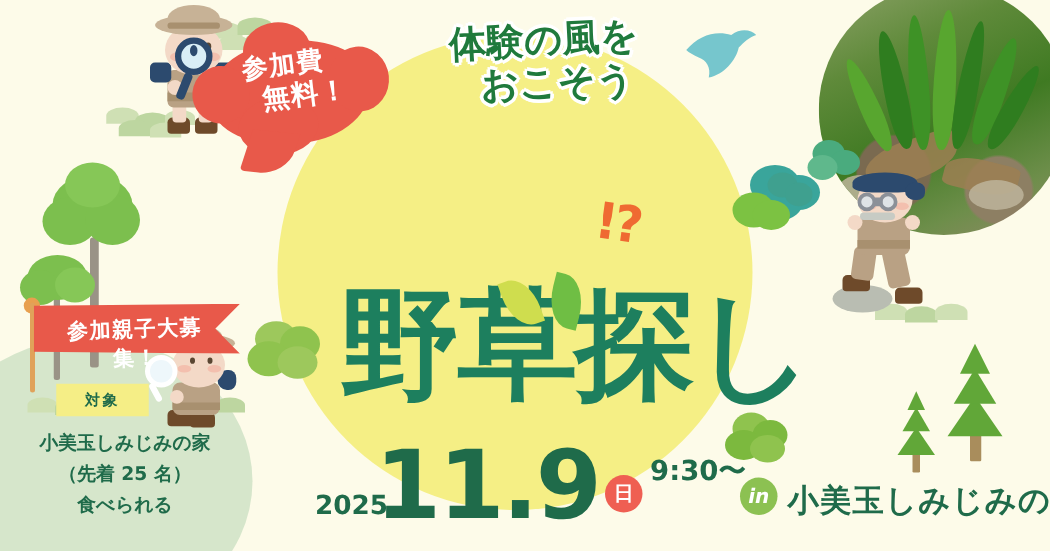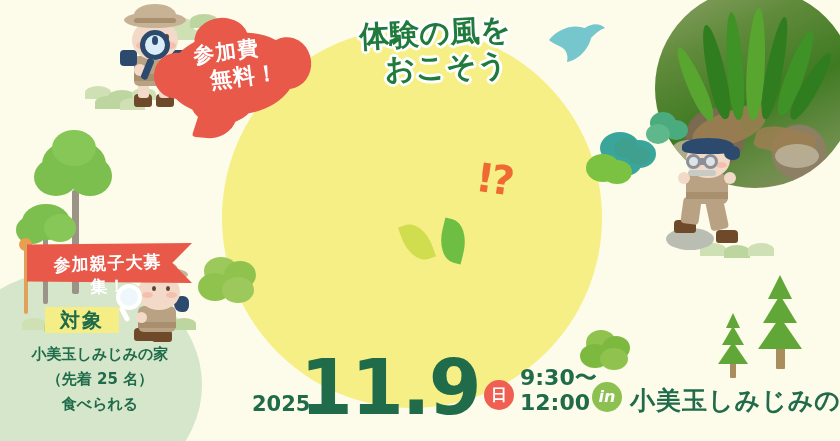--- a/index.html
+++ b/index.html
@@ -123,21 +123,21 @@
     letter-spacing:1px;transform:rotate(-2deg);
   }
 
   
   .target-badge{
     position:absolute;left:45px;top:307px;width:74px;height:26px;
     background:#f5ee86;z-index:6;
   }
   .target-badge span{
     display:block;text-align:center;line-height:26px;
-    color:#1f6b4a;font-weight:bold;font-size:20px;letter-spacing:2px;
+    color:#1f6b4a;font-weight:bold;font-size:12px;letter-spacing:2px;
   }
   .target-lines{
     position:absolute;left:0px;top:342px;width:200px;z-index:6;
     text-align:center;color:#1f6b4a;font-weight:bold;font-size:15px;
     line-height:1.65;
   }
   .target-lines div{white-space:nowrap;}
 
   
   .date-row{position:absolute;left:252px;top:356px;height:64px;z-index:9;}
@@ -356,20 +356,21 @@
     <span class="l2">無料！</span>
   </div>
 
   <div class="logo">
     <span class="lg1">体験の風を</span>
     <span class="lg2">おこそう</span>
   </div>
 
 
   <div class="bang">!?</div>
+  <div class="title-2">野草探し</div>
 
   <div class="deco-leaf" style="left:404px;top:222px;width:26px;height:40px;background:#cfdd4e;transform:rotate(-20deg);"></div>
   <div class="deco-leaf" style="left:440px;top:220px;width:26px;height:42px;background:#6fbe44;transform:rotate(14deg);"></div>
 
   <div class="flag-knob"></div>
   <div class="flag-pole"></div>
   <div class="flag"></div>
   <div class="flag-text">参加親子大募集！</div>
 
   <div class="target-badge">
@@ -380,19 +381,18 @@
     <div>（先着 25 名）</div>
     <div>食べられる</div>
   </div>
 
   <div class="date-row">
     <span class="year">2025</span>
     <span class="bigdate">11.9</span>
     <span class="day-badge">日</span>
     <span class="times">
       <span style="display:block;">9:30〜</span>
-      <span style="display:block;">12:00</span>
     </span>
     <span class="in-badge">in</span>
     <span class="venue">小美玉しみじみの家</span>
   </div>
 
 </div>
 
 </body></html>

